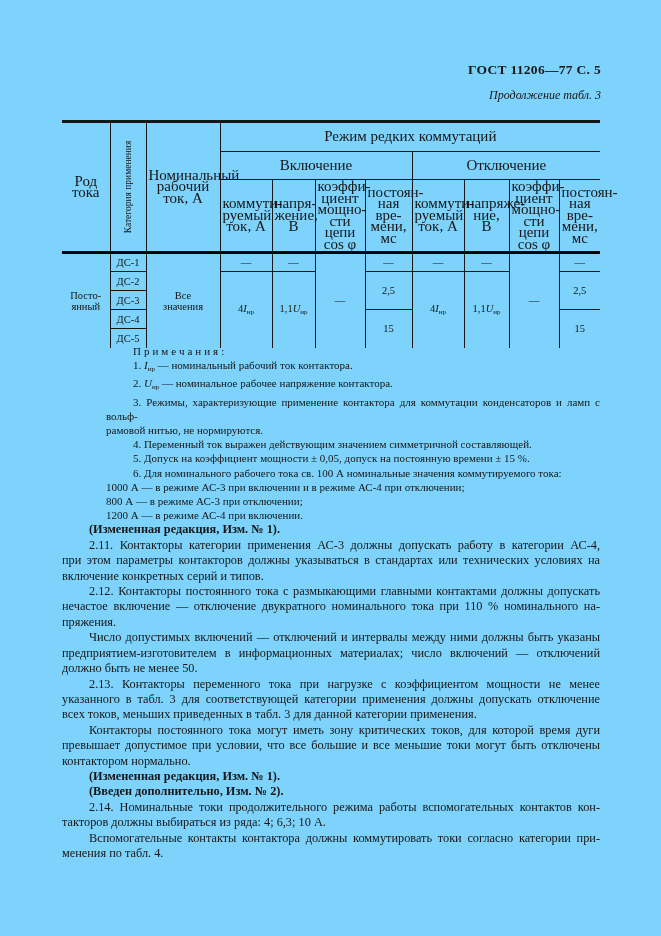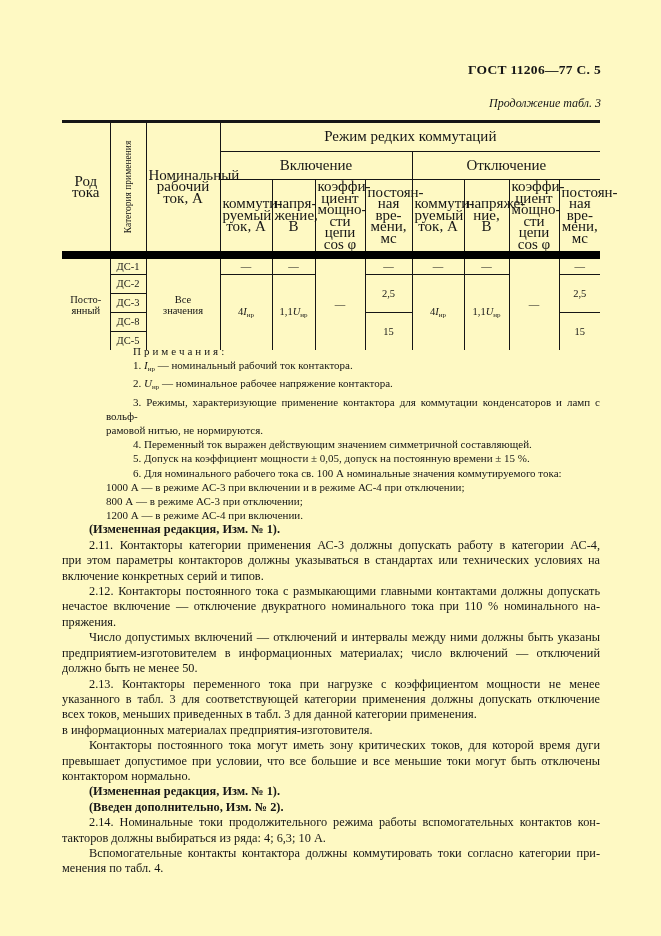--- a/index.html
+++ b/index.html
@@ -1,25 +1,25 @@
 <!DOCTYPE html>
 <html><head>
 <meta charset="utf-8">
 <style>
   html,body{margin:0;padding:0;}
   body{background:#e9e9e9;font-family:"Liberation Serif", serif;color:#161616;}
-  .sheet{position:relative;width:661px;height:936px;background:#fef9c3;overflow:hidden;}
+  .sheet{position:relative;width:661px;height:936px;background:#7dd3fc;overflow:hidden;}
   .gost-header{position:absolute;top:62px;right:60px;font-weight:bold;font-size:13.5px;letter-spacing:.3px;}
-  .continuation{position:absolute;top:96px;right:60px;font-style:italic;font-size:12px;}
+  .continuation{position:absolute;top:88px;right:60px;font-style:italic;font-size:12px;}
 
   
   table.spec{position:absolute;left:62px;top:120px;width:538px;border-collapse:collapse;table-layout:fixed;}
   table.spec th, table.spec td{border:1px solid #161616;padding:1px 2px;text-align:center;vertical-align:middle;font-weight:normal;}
   table.spec thead tr:first-child th{border-top:3px solid #161616;}
-  table.spec tbody tr:first-child td{border-top:8px solid #000000;}
+  table.spec tbody tr:first-child td{border-top:3px solid #000000;}
   .edge-l{border-left:none !important;}
   .edge-r{border-right:none !important;}
   .nb{border-bottom:none !important;}
   th.hmain{font-size:15px;line-height:11.5px;}
   th.sub{font-size:15px;line-height:11.5px;white-space:pre-line;}
   td.val{font-size:10.5px;}
   td.catc{font-size:10.5px;border-width:2px;}
   .pre{white-space:pre-line;}
   th.vcell{position:relative;}
   .vtext{position:absolute;left:50%;top:50%;transform:translate(-50%,-50%) rotate(-90deg);white-space:nowrap;font-size:9.5px;}
@@ -123,21 +123,21 @@
         <td class="val nb" rowspan="4"><span>1,1</span><i class="sym">U</i><sub class="sb">нр</sub></td>
         <td class="val" rowspan="2">2,5</td>
         <td class="val nb" rowspan="4"><span>4</span><i class="sym">I</i><sub class="sb">нр</sub></td>
         <td class="val nb" rowspan="4"><span>1,1</span><i class="sym">U</i><sub class="sb">нр</sub></td>
         <td class="val edge-r" rowspan="2">2,5</td>
       </tr>
       <tr style="height:19px">
         <td class="catc">ДС-3</td>
       </tr>
       <tr style="height:19px">
-        <td class="catc">ДС-8</td>
+        <td class="catc">ДС-4</td>
         <td class="val nb" rowspan="2">15</td>
         <td class="val nb edge-r" rowspan="2">15</td>
       </tr>
       <tr style="height:19px">
         <td class="catc nb">ДС-5</td>
       </tr>
     </tbody>
   </table>
 
   <div class="textflow">
@@ -169,21 +169,20 @@
       <div class="ln">пряжения.</div>
       <div class="ln ind j">Число допустимых включений — отключений и интервалы между ними должны быть указаны</div>
       <div class="ln j">предприятием-изготовителем в информационных материалах; число включений — отключений</div>
       <div class="ln">должно быть не менее 50.</div>
     </div>
 
     <div>
       <div class="ln ind j">2.13. Контакторы переменного тока при нагрузке с коэффициентом мощности не менее</div>
       <div class="ln j">указанного в табл. 3 для соответствующей категории применения должны допускать отключение</div>
       <div class="ln">всех токов, меньших приведенных в табл. 3 для данной категории применения.</div>
-      <div class="ln">в информационных материалах предприятия-изготовителя.</div>
       <div class="ln ind j">Контакторы постоянного тока могут иметь зону критических токов, для которой время дуги</div>
       <div class="ln j">превышает допустимое при условии, что все большие и все меньшие токи могут быть отключены</div>
       <div class="ln">контактором нормально.</div>
     </div>
 
     <div class="ln ind b">(Измененная редакция, Изм. № 1).</div>
 
 
     <div class="ln ind b">(Введен дополнительно, Изм. № 2).</div>
 

